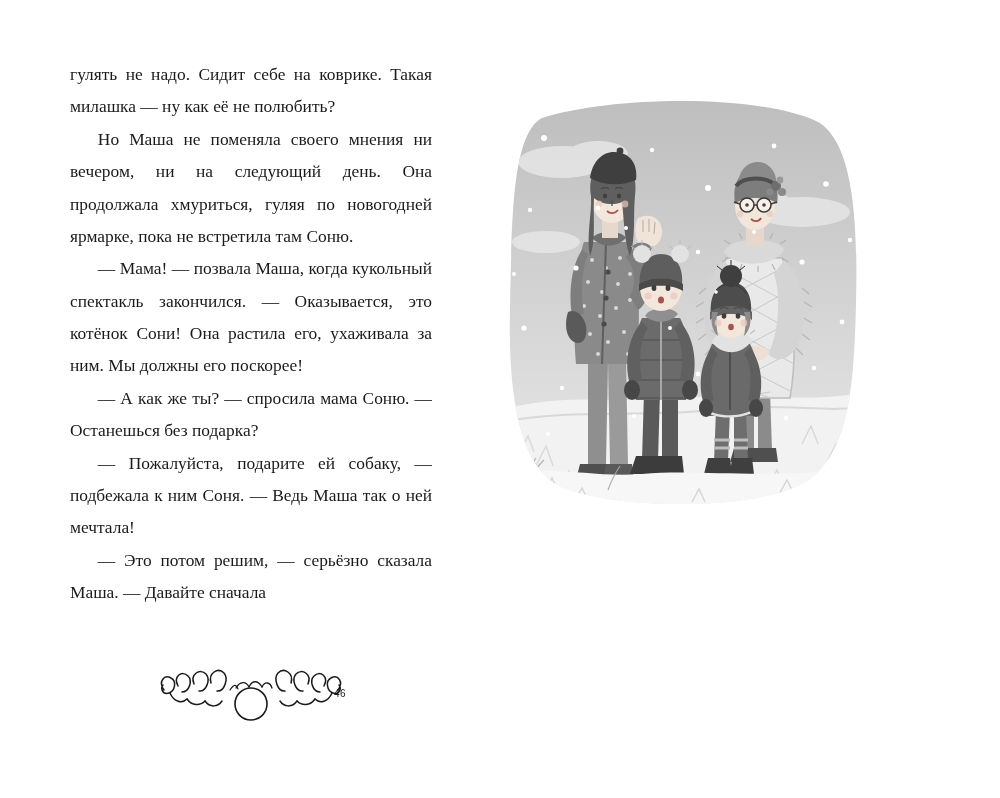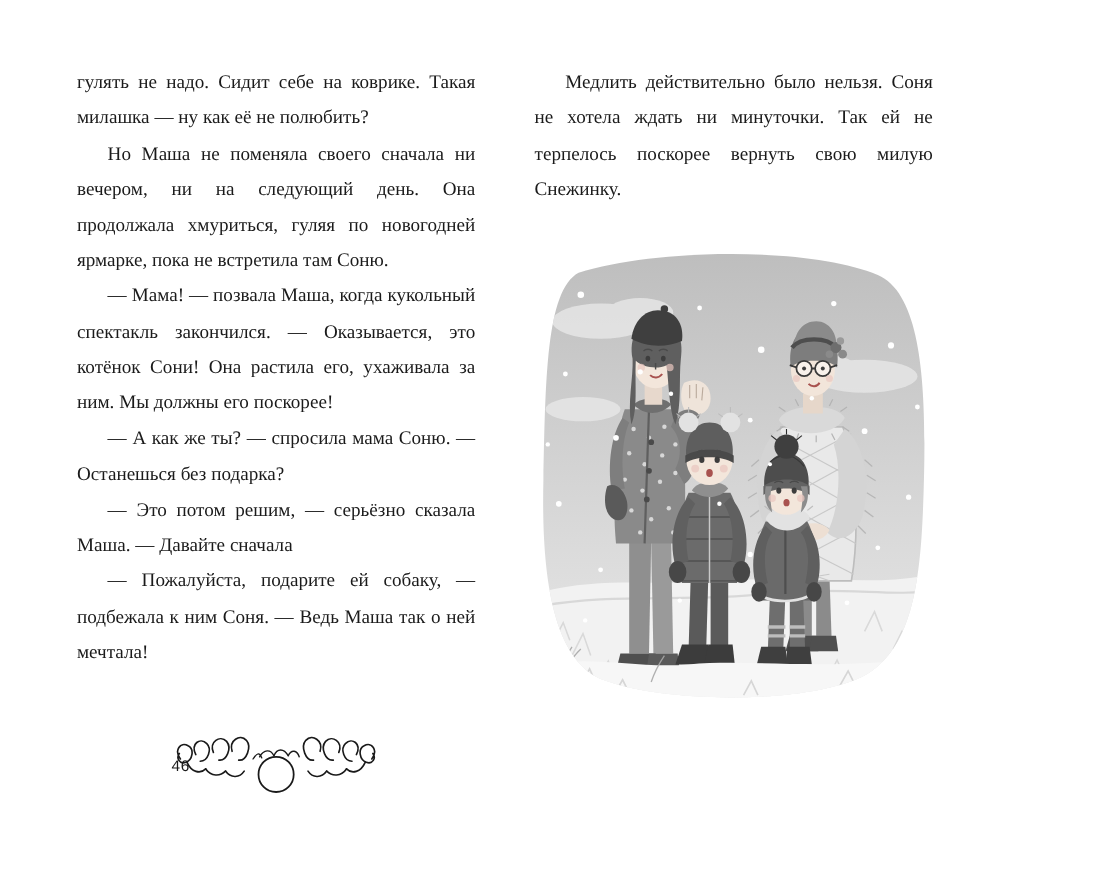--- a/index.html
+++ b/index.html
@@ -20,21 +20,21 @@
     height: 798px;
     display: flex;
     box-sizing: border-box;
     padding: 58px 70px 40px 70px;
   }
   .page {
     position: relative;
     width: 362px;
     box-sizing: border-box;
   }
-  .page.left { margin-right: 54px; }
+  .page.left { margin-right: 70px; }
 
   .para {
     font-size: 17.4px;
     line-height: 1.86;
     text-align: justify;
     text-align-last: left;
     margin: 0;
     hyphens: manual;
   }
   .para.indent { text-indent: 1.6em; }
@@ -47,48 +47,48 @@
     bottom: 22px;
     width: 190px;
     height: 76px;
   }
   .folio svg { display: block; }
   .folio-num {
     position: absolute;
     left: 0;
     right: 0;
     top: 28px;
-    text-align: left;
+    text-align: right;
     font-family: "Liberation Sans", sans-serif;
-    font-size: 14px;
+    font-size: 10px;
     letter-spacing: 0.5px;
     color: #1a1a1a;
   }
 
   
   .illo-wrap {
     position: relative;
     margin-top: 34px;
     width: 362px;
     height: 420px;
   }
   .illo-wrap svg { display: block; }
 </style>
 </head>
 <body>
 
 <div class="spread">
 
   <div class="page left">
     <p class="para">гулять не надо. Сидит себе на коврике. Такая милашка — ну как её не полюбить?</p>
-    <p class="para indent">Но Маша не поменяла своего сначала ни вечером, ни на следующий день. Она продолжала хмуриться, гуляя по новогодней ярмарке, пока не встретила там Соню.</p>
+    <p class="para indent">Но Маша не поменяла своего мнения ни вечером, ни на следующий день. Она продолжала хмуриться, гуляя по новогодней ярмарке, пока не встретила там Соню.</p>
     <p class="para indent">— Мама! — позвала Маша, когда кукольный спектакль закончился. — Оказывается, это котёнок Сони! Она растила его, ухаживала за ним. Мы должны его поскорее!</p>
     <p class="para indent">— А как же ты? — спросила мама Соню. — Останешься без подарка?</p>
+    <p class="para indent">— Пожалуйста, подарите ей собаку, — подбежала к ним Соня. — Ведь Маша так о ней мечтала!</p>
     <p class="para indent">— Это потом решим, — серьёзно сказала Маша. — Давайте сначала</p>
-    <p class="para indent">— Пожалуйста, подарите ей собаку, — подбежала к ним Соня. — Ведь Маша так о ней мечтала!</p>
 
     <div class="folio">
       <svg width="190" height="76" viewBox="0 0 190 76" fill="none" xmlns="http://www.w3.org/2000/svg">
         <g stroke="#1a1a1a" stroke-width="1.5" fill="none" stroke-linecap="round">
 
           <path d="M8 30 C2 22 8 14 15 18 C21 21 19 31 13 33 C7 35 4 29 7 25"></path>
           <path d="M22 26 C17 16 26 10 32 16 C37 21 33 32 26 32"></path>
           <path d="M38 24 C34 14 44 8 50 14 C55 20 50 32 43 31"></path>
           <path d="M55 23 C52 13 62 7 68 13 C73 19 68 32 61 31"></path>
           <path d="M14 33 C18 42 26 44 31 39"></path>
@@ -109,21 +109,20 @@
           <path d="M93 27 C96 20 102 20 106 27" stroke-width="1.3"></path>
           <path d="M106 27 C109 21 114 22 116 28" stroke-width="1.3"></path>
           <path d="M74 30 C78 24 80 24 82 29" stroke-width="1.2"></path>
         </g>
       </svg>
       <div class="folio-num">46</div>
     </div>
   </div>
 
   <div class="page right">
-    <p class="para indent">Медлить действительно было нельзя. Соня не хотела ждать ни минуточки. Так ей не терпелось поскорее вернуть свою милую Снежинку.</p>
 
     <div class="illo-wrap">
       <svg width="362" height="420" viewBox="0 0 362 420" xmlns="http://www.w3.org/2000/svg">
         <defs>
           <clipPath id="blobClip">
             <path d="M40 26 C110 4 250 2 312 28 C352 45 356 130 354 212 C352 292 348 366 300 392 C250 418 120 418 62 396 C16 378 6 300 8 214 C10 126 10 42 40 26 Z"></path>
           </clipPath>
           <linearGradient id="skyGrad" x1="0" y1="0" x2="0" y2="1">
             <stop offset="0%" stop-color="#bdbdbd"></stop>
             <stop offset="55%" stop-color="#d6d6d6"></stop>

